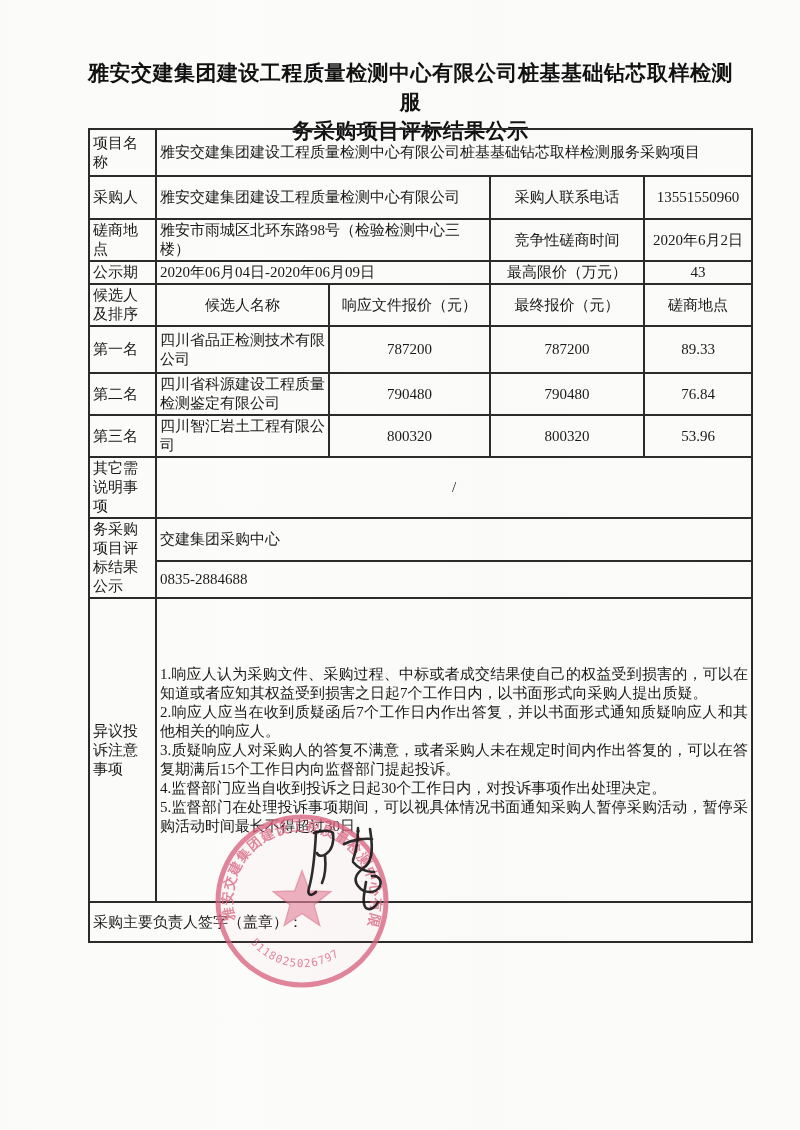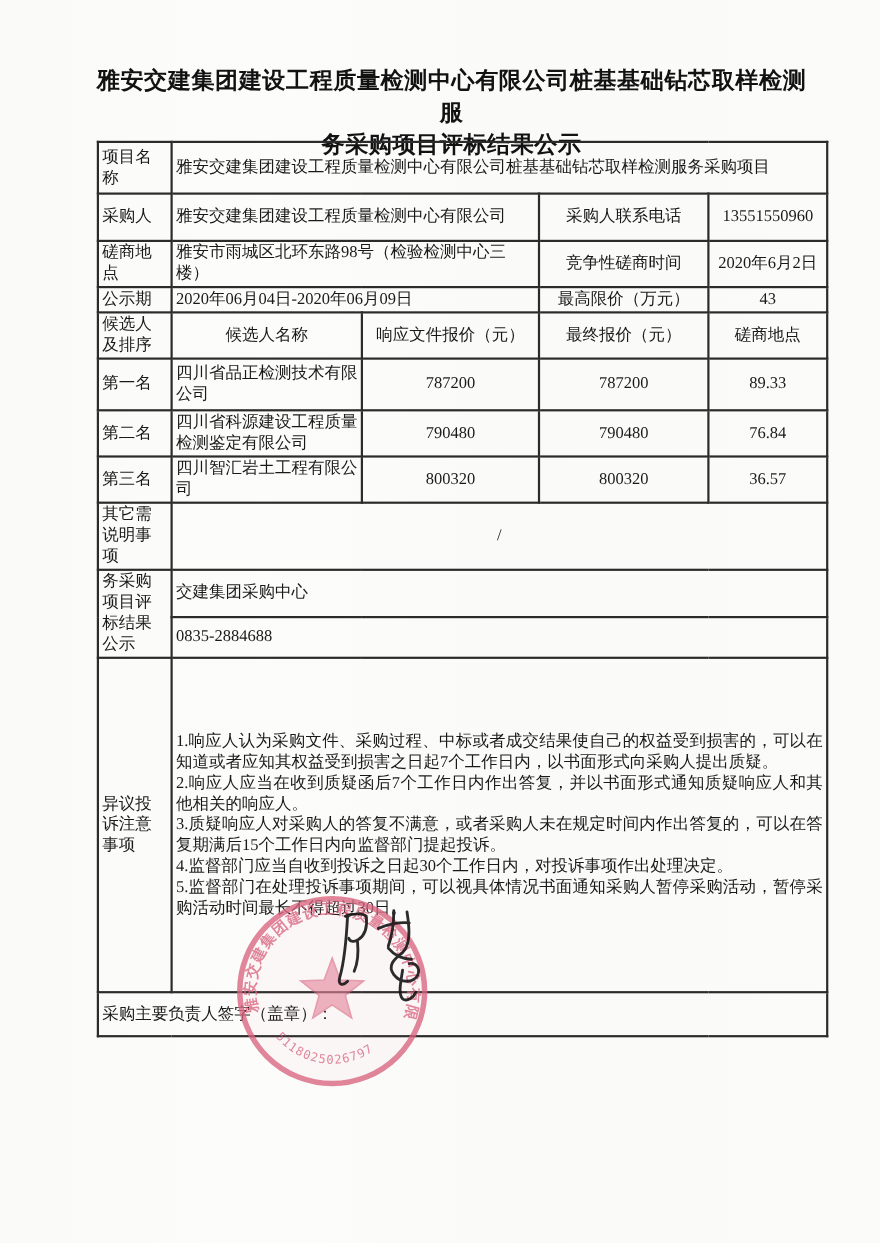--- a/index.html
+++ b/index.html
@@ -106,21 +106,21 @@
         <td class="name">四川省科源建设工程质量检测鉴定有限公司</td>
         <td class="c">790480</td>
         <td class="c">790480</td>
         <td class="c">76.84</td>
       </tr>
       <tr style="height:41px">
         <td class="lbl">第三名</td>
         <td class="name">四川智汇岩土工程有限公司</td>
         <td class="c">800320</td>
         <td class="c">800320</td>
-        <td class="c">36.57</td>
+        <td class="c">53.96</td>
       </tr>
       <tr style="height:42px">
         <td class="lbl">其它需说明事项</td>
         <td class="c" colspan="4">/</td>
       </tr>
       <tr style="height:37px">
         <td class="lbl" rowspan="2">务采购项目评标结果公示</td>
         <td class="sup-val" colspan="4">交建集团采购中心</td>
       </tr>
       <tr style="height:32px">

